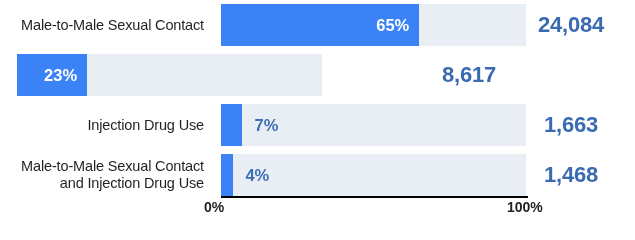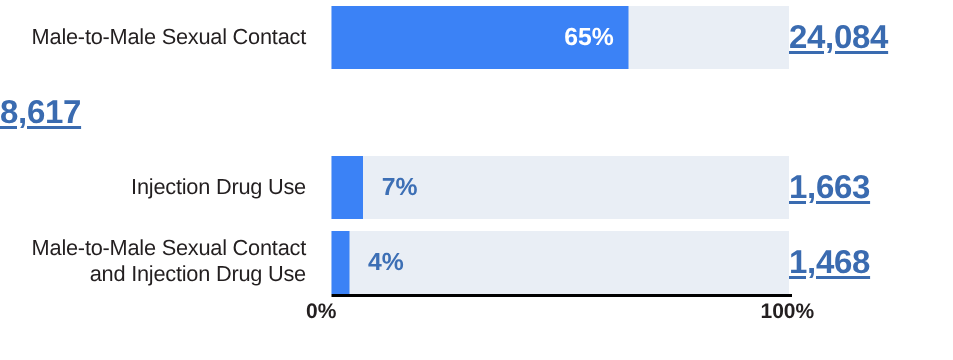--- a/index.html
+++ b/index.html
@@ -92,28 +92,27 @@
     height: 42px;
     line-height: 42px;
     font-size: 16.5px;
     font-weight: 700;
     color: #3d6fb5;
     white-space: nowrap;
   }
 
   .value-cell {
     flex: 1 1 auto;
-    text-align: left;
+    text-align: center;
     padding-right: 7px;
     font-size: 22px;
     font-weight: 700;
     color: #3a6bb0;
     letter-spacing: -0.2px;
     box-sizing: border-box;
-    text-decoration: underline;
   }
 
   .axis-line {
     position: absolute;
     left: 221px;
     top: 196px;
     width: 307px;
     height: 2px;
     background: #000000;
   }
@@ -151,20 +150,27 @@
         <div class="track">
           <div class="bar" style="width:65%">
             <span class="pct-inside">65%</span>
           </div>
         </div>
       </div>
       <div class="value-cell">24,084</div>
     </div>
 
     <div class="row">
+      <div class="track-cell">
+        <div class="track">
+          <div class="bar" style="width:23%">
+            <span class="pct-inside">23%</span>
+          </div>
+        </div>
+      </div>
       <div class="value-cell">8,617</div>
     </div>
 
     <div class="row">
       <div class="cat-label">Injection Drug Use</div>
       <div class="track-cell">
         <div class="track">
           <div class="bar" style="width:7%"></div>
           <span class="pct-outside" style="left:11%">7%</span>
         </div>

